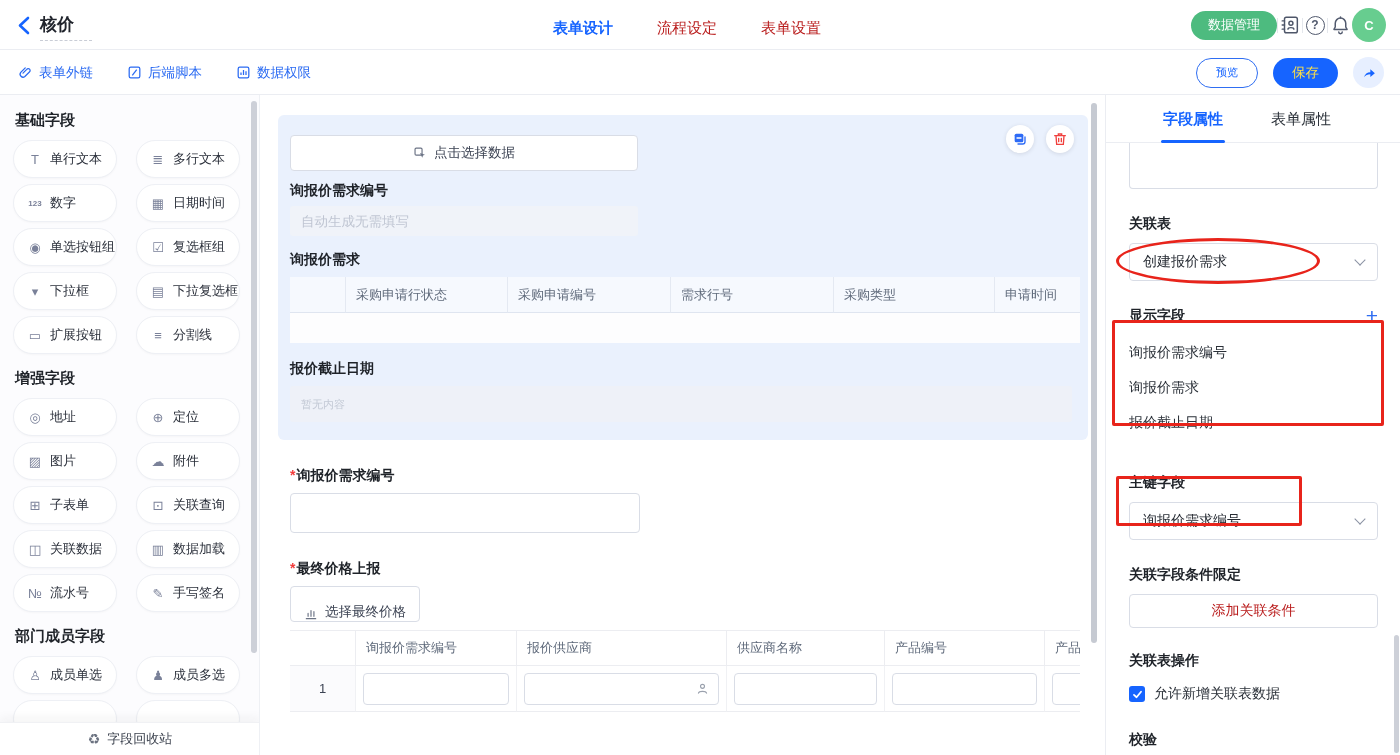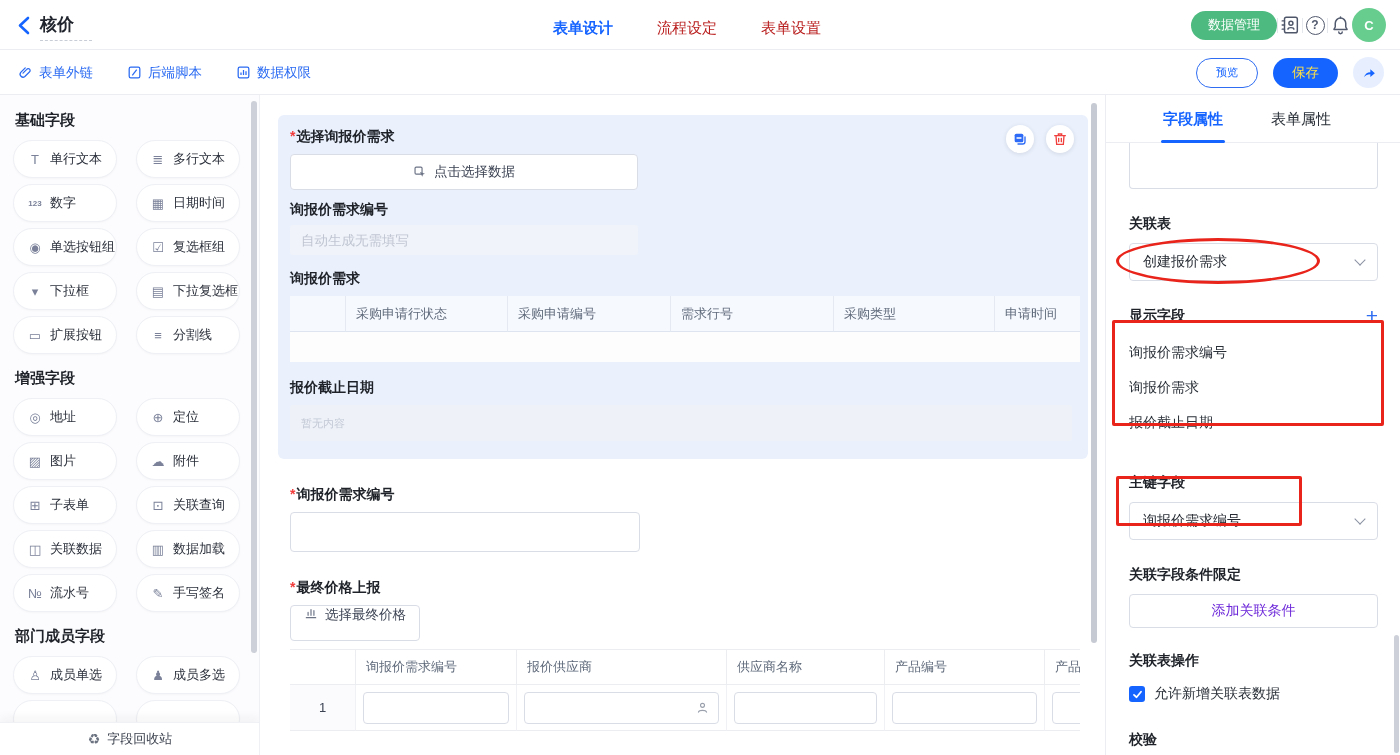--- a/index.html
+++ b/index.html
@@ -58,21 +58,21 @@
   .mt10 { margin-top:10px; } .mt14 { margin-top:14px; } .mt16 { margin-top:16px; }
   .dis-wide { margin-top:8px; width:782px; height:36px; background:#eef1f8; border:none; border-radius:3px; padding:0 11px; font-size:11px; font-family:inherit; }
   .dis-wide::placeholder { color:#c3c9d5; }
   .dtable { margin-top:8px; width:790px; overflow:hidden; }
   .dt-hrow { display:flex; }
   .dt-h { flex:none; height:36px; display:flex; align-items:center; padding:0 10px; font-size:13px; color:#5f6a7b; background:rgba(255,255,255,.5); border-bottom:1px solid #dfe5f0; border-right:1px solid #e4e9f2; white-space:nowrap; overflow:hidden; }
   .t1 .dt-h { background:rgba(255,255,255,.55); }
   .dt-empty { height:30px; background:#fdfdfe; }
   .canvas .plain { margin-left:30px; }
   .inp { margin-top:8px; width:350px; height:40px; border:1px solid #d9dde6; border-radius:4px; background:#fff; padding:0 11px; font-size:13.5px; font-family:inherit; }
-  .chart-btn { margin-top:8px; height:36px; padding:0 13px; background:#fff; border:1px solid #d9dde6; border-radius:4px; display:flex; align-items:flex-start; gap:7px; font-size:13.5px; color:#3c4353; cursor:pointer; }
+  .chart-btn { margin-top:8px; height:36px; padding:0 13px; background:#fff; border:1px solid #d9dde6; border-radius:4px; display:flex; align-items:flex-end; gap:7px; font-size:13.5px; color:#3c4353; cursor:pointer; }
   .t2 { margin-top:8px; width:790px; overflow:hidden; }
   .t2 .dt-h { background:#fff; border-top:1px solid #ecedf1; border-bottom:1px solid #ecedf1; border-right:1px solid #ecedf1; color:#5f6a7b; }
   .t2row { display:flex; }
   .t2cell { flex:none; height:46px; border-bottom:1px solid #ecedf1; border-right:1px solid #f0f1f4; display:flex; align-items:center; padding:0 7px; }
   .t2cell.idx { justify-content:center; font-size:13px; color:#3c4353; background:#fbfbfd; }
   .cell-inp { width:100%; height:32px; border:1px solid #d9dde6; border-radius:4px; background:#fff; padding:0 8px; font-size:13px; font-family:inherit; }
   .cell-wrap { position:relative; width:100%; }
   .cell-wrap .person { position:absolute; right:9px; top:8px; }
 
   
@@ -83,21 +83,21 @@
   .ptab.active .underline { position:absolute; left:-2px; right:-2px; bottom:0; height:3px; background:#1664ff; border-radius:2px; }
   .pbody { padding:0 22px 0 23px; }
   .top-box { height:46px; border:1px solid #d9dde6; border-top:none; border-radius:0 0 4px 4px; background:#fff; }
   .plabel { font-size:14px; font-weight:700; color:#1f2329; }
   .mtA { margin-top:26px; } .mtB { margin-top:10px; } .mtC { margin-top:34px; } .mtD { margin-top:24px; } .mtE { margin-top:15px; } .mtF { margin-top:28px; }
   .pselect { height:38px; border:1px solid #d9dde6; border-radius:4px; background:#fff; display:flex; align-items:center; justify-content:space-between; padding:0 13px; font-size:14px; color:#262b33; cursor:pointer; }
   .caret { width:8px; height:8px; border-right:1.6px solid #8a92a3; border-bottom:1.6px solid #8a92a3; transform:rotate(45deg); margin-top:-4px; flex:none; }
   .df-head { display:flex; align-items:center; justify-content:space-between; }
   .plus { color:#2f6ef2; font-size:21px; font-weight:400; line-height:18px; cursor:pointer; }
   .df-item { height:35px; display:flex; align-items:center; font-size:14px; color:#2a3038; cursor:pointer; }
-  .pbtn { margin-top:10px; width:100%; height:34px; background:#fff; border:1px solid #d9dde6; border-radius:4px; font-size:14px; color:#6d28d9; cursor:pointer; font-family:inherit; }
+  .pbtn { margin-top:10px; width:100%; height:34px; background:#fff; border:1px solid #d9dde6; border-radius:4px; font-size:14px; color:#b91c1c; cursor:pointer; font-family:inherit; }
   .chkrow { display:flex; align-items:center; gap:9px; cursor:pointer; }
   .chkbox { width:16px; height:16px; background:#1664ff; border-radius:3px; display:flex; align-items:center; justify-content:center; flex:none; }
   .chklabel { font-size:14px; color:#2a3038; }
   .panel-scroll { position:absolute; right:1px; top:540px; width:5px; height:118px; background:#cdd0d8; border-radius:3px; }
 
   
   .anno { position:absolute; border:3px solid #e8241b; pointer-events:none; z-index:20; }
   .anno-ellipse { left:1116px; top:238px; width:204px; height:46px; border-radius:50%; border-width:3.5px; }
   .anno-rect1 { left:1112px; top:320px; width:272px; height:106px; border-radius:2px; }
   .anno-rect2 { left:1116px; top:476px; width:186px; height:50px; border-radius:2px; }
@@ -328,21 +328,20 @@
         <button class="cir-btn">
           <span>
             <svg width="16" height="16" viewBox="0 0 24 24" fill="none" stroke="#f0413e" stroke-width="2" stroke-linecap="round">
                 <path d="M4 7h16M9.5 7V4.5h5V7M6 7l1 13h10l1-13"></path>
                 <path d="M10 11v5M14 11v5"></path>
               </svg>
           </span>
         </button>
       </div>
 
-      <div class="flabel"><span class="req">*</span><span>选择询报价需求</span></div>
 
       <button class="sel-data-btn">
         <span>
           <svg width="14" height="14" viewBox="0 0 24 24" fill="none" stroke="#6b7385" stroke-width="2">
               <rect x="3.5" y="3.5" width="12" height="12" rx="2"></rect>
               <path d="M12 12l8.5 3-3.4 1.2L15.9 20z" fill="#6b7385" stroke="none"></path>
             </svg>
         </span>
         <span>点击选择数据</span>
       </button>

